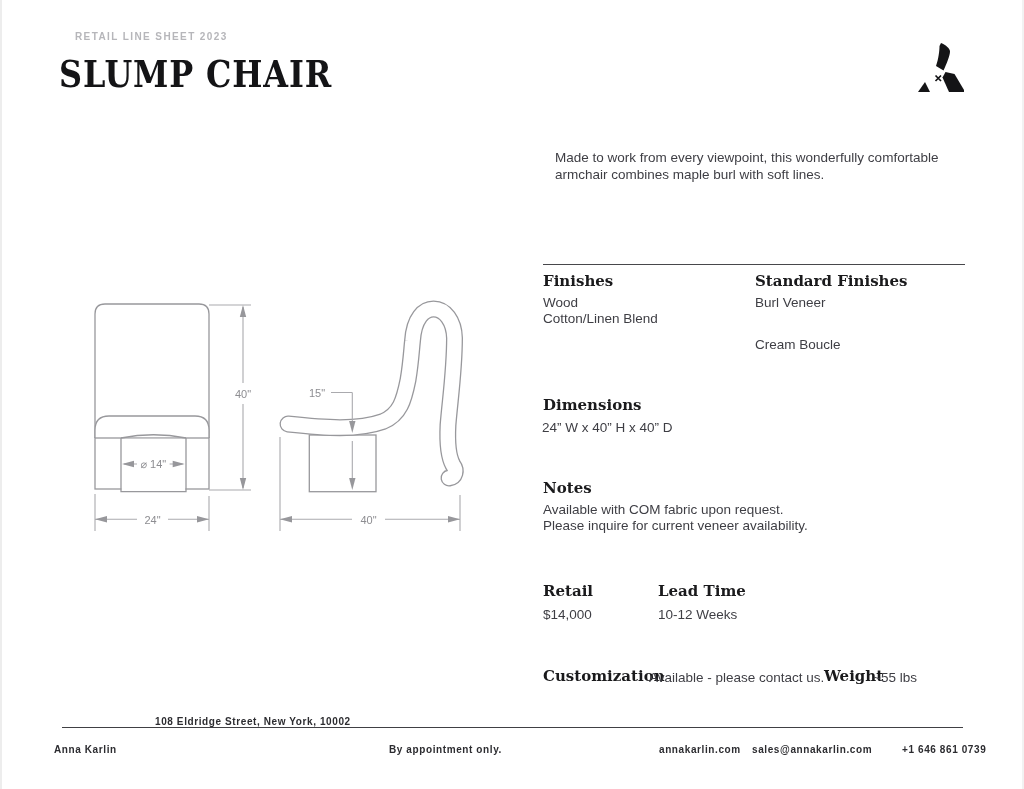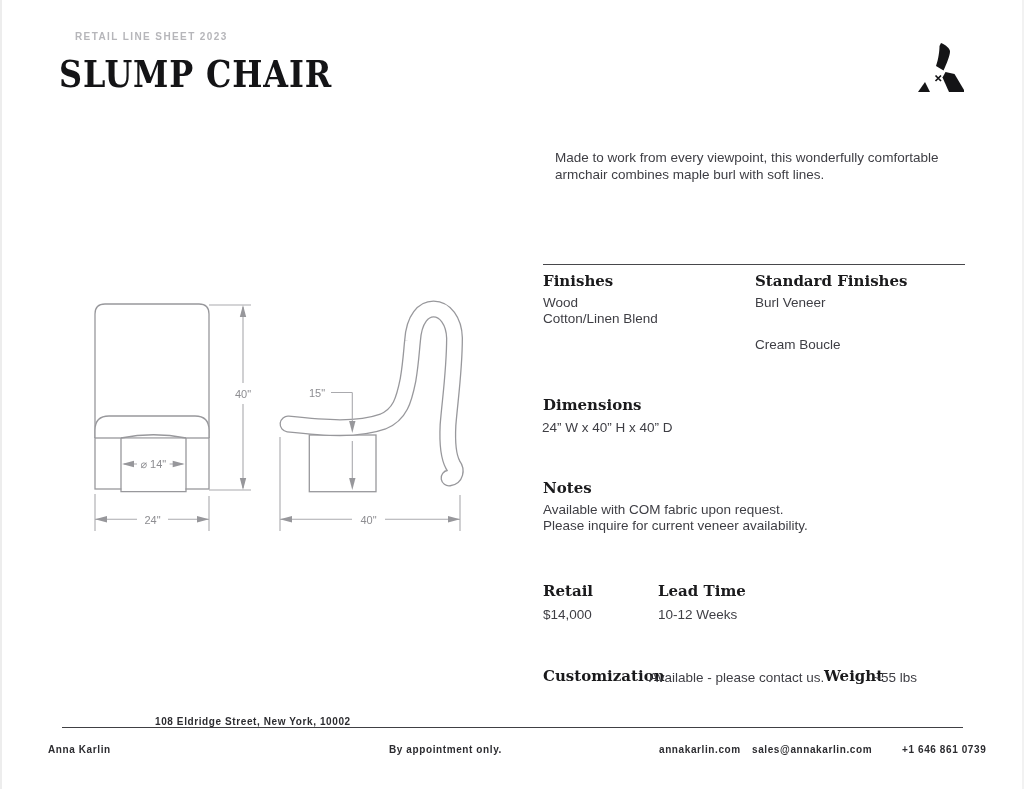--- a/index.html
+++ b/index.html
@@ -129,20 +129,20 @@
       <path d="M460 519.3 L448 516.1 L448 522.5 Z"></path>
     </g>
 
     <text x="243" y="398" text-anchor="middle">40"</text>
     <text x="152.5" y="523.5" text-anchor="middle">24"</text>
     <text x="153.3" y="468" text-anchor="middle">⌀ 14"</text>
     <text x="317" y="397" text-anchor="middle">15"</text>
     <text x="368.5" y="523.5" text-anchor="middle">40"</text>
   </svg>
 
-  <div class="abs footer-text" style="left:48px;top:744px;">Anna Karlin</div>
+  <div class="abs footer-text" style="left:54px;top:744px;">Anna Karlin</div>
   <div class="abs footer-text" style="left:155px;top:716px;">108 Eldridge Street, New York, 10002</div>
   <div class="abs footer-text" style="left:389px;top:744px;">By appointment only.</div>
   <div class="abs footer-text" style="left:659px;top:744px;">annakarlin.com</div>
   <div class="abs footer-text" style="left:752px;top:744px;">sales@annakarlin.com</div>
   <div class="abs footer-text" style="left:902px;top:744px;">+1 646 861 0739</div>
 
 </div>
 
 </body></html>

